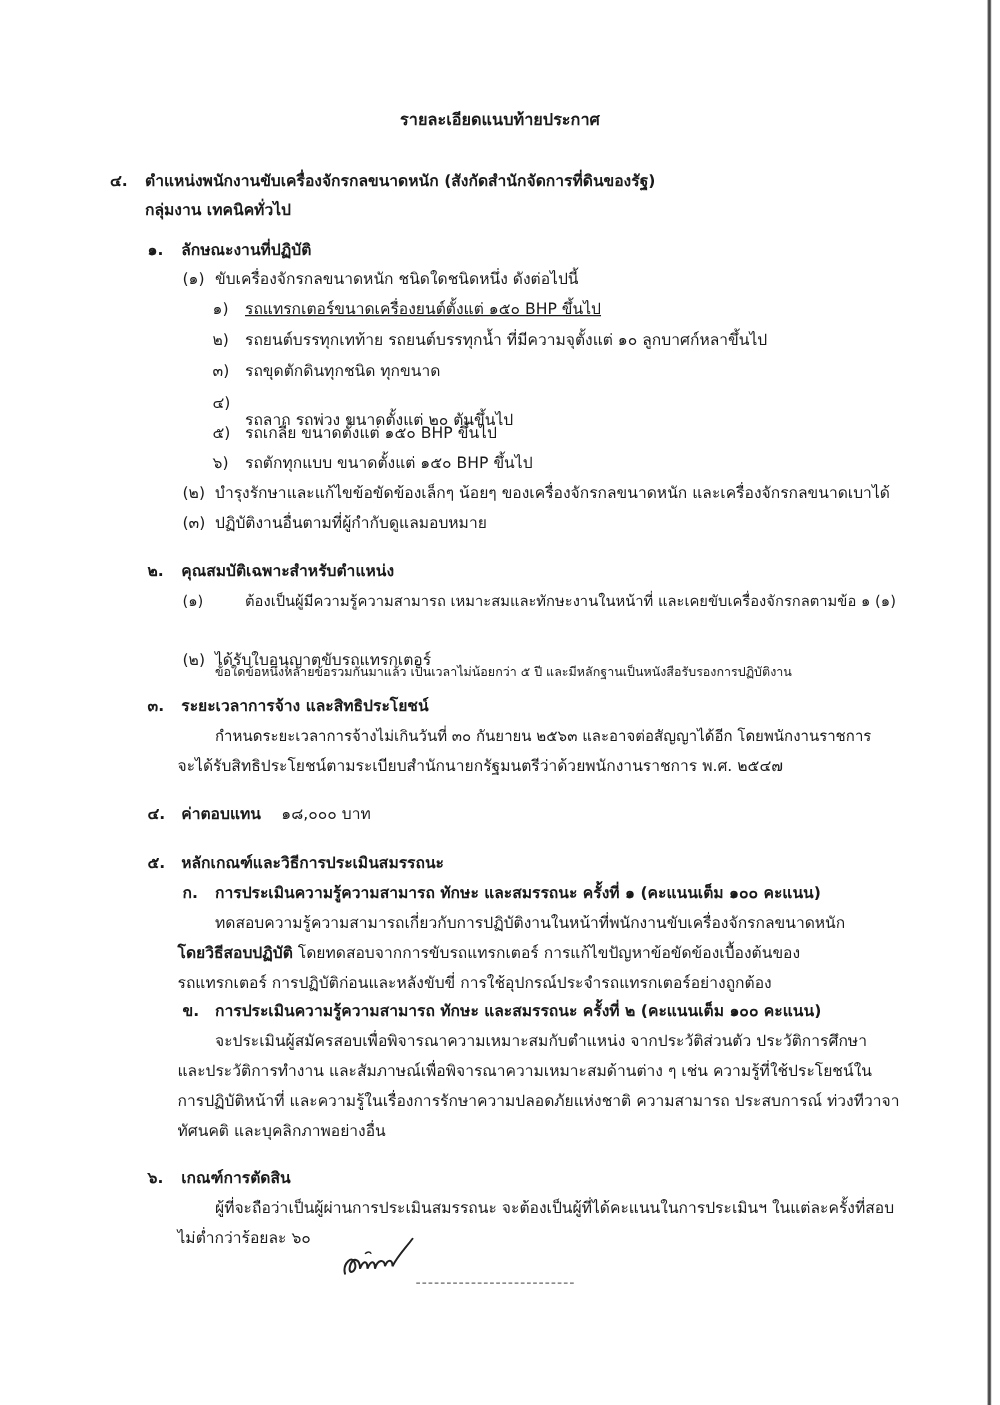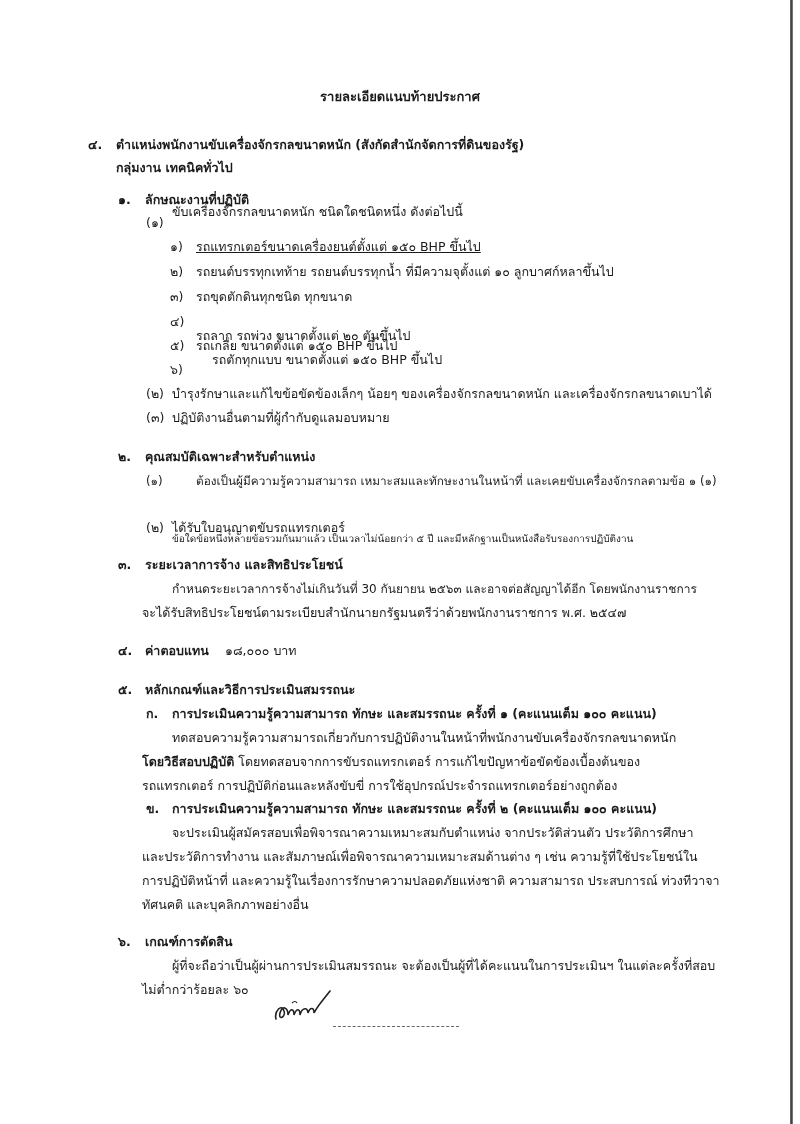--- a/index.html
+++ b/index.html
@@ -33,59 +33,59 @@
   <div class="line title">รายละเอียดแนบท้ายประกาศ</div>
 
   <div class="line b" style="left:88px; top:137px;">๔.</div>
   <div class="line b" style="left:116px; top:137px;">ตำแหน่งพนักงานขับเครื่องจักรกลขนาดหนัก (สังกัดสำนักจัดการที่ดินของรัฐ)</div>
   <div class="line b" style="left:116px; top:160px;">กลุ่มงาน เทคนิคทั่วไป</div>
 
   <div class="line b" style="left:118px; top:192px;">๑.</div>
   <div class="line b" style="left:145px; top:192px;">ลักษณะงานที่ปฏิบัติ</div>
 
   <div class="line" style="left:146px; top:215px;">(๑)</div>
-  <div class="line" style="left:172px; top:204px;">ขับเครื่องจักรกลขนาดหนัก ชนิดใดชนิดหนึ่ง ดังต่อไปนี้</div>
+  <div class="line" style="left:172px; top:215px;">ขับเครื่องจักรกลขนาดหนัก ชนิดใดชนิดหนึ่ง ดังต่อไปนี้</div>
 
   <div class="line" style="left:170px; top:239px;">๑)</div>
   <div class="line" style="left:196px; top:239px;text-decoration:underline;">รถแทรกเตอร์ขนาดเครื่องยนต์ตั้งแต่ ๑๕๐ BHP ขึ้นไป</div>
 
   <div class="line" style="left:170px; top:264px;">๒)</div>
   <div class="line" style="left:196px; top:264px;">รถยนต์บรรทุกเทท้าย รถยนต์บรรทุกน้ำ ที่มีความจุตั้งแต่ ๑๐ ลูกบาศก์หลาขึ้นไป</div>
 
   <div class="line" style="left:170px; top:289px;">๓)</div>
   <div class="line" style="left:196px; top:289px;">รถขุดตักดินทุกชนิด ทุกขนาด</div>
 
   <div class="line" style="left:170px; top:314px;">๔)</div>
   <div class="line" style="left:196px; top:314px;margin-top:14px;">รถลาก รถพ่วง ขนาดตั้งแต่ ๒๐ ตันขึ้นไป</div>
 
   <div class="line" style="left:170px; top:338px;">๕)</div>
   <div class="line" style="left:196px; top:338px;">รถเกลี่ย ขนาดตั้งแต่ ๑๕๐ BHP ขึ้นไป</div>
 
   <div class="line" style="left:170px; top:362px;">๖)</div>
-  <div class="line" style="left:196px; top:352px;margin-left:16px;">รถตักทุกแบบ ขนาดตั้งแต่ ๑๕๐ BHP ขึ้นไป</div>
+  <div class="line" style="left:196px; top:362px;">รถตักทุกแบบ ขนาดตั้งแต่ ๑๕๐ BHP ขึ้นไป</div>
 
   <div class="line" style="left:146px; top:386px;">(๒)</div>
   <div class="line" style="left:172px; top:386px;">บำรุงรักษาและแก้ไขข้อขัดข้องเล็กๆ น้อยๆ ของเครื่องจักรกลขนาดหนัก และเครื่องจักรกลขนาดเบาได้</div>
 
   <div class="line" style="left:146px; top:410px;">(๓)</div>
   <div class="line" style="left:172px; top:410px;">ปฏิบัติงานอื่นตามที่ผู้กำกับดูแลมอบหมาย</div>
 
   <div class="line b" style="left:118px; top:449px;">๒.</div>
   <div class="line b" style="left:145px; top:449px;">คุณสมบัติเฉพาะสำหรับตำแหน่ง</div>
 
   <div class="line" style="left:146px; top:473px; font-size:11.8px;">(๑)</div>
   <div class="line" style="left:172px; top:473px; font-size:11.8px;margin-left:24px;">ต้องเป็นผู้มีความรู้ความสามารถ เหมาะสมและทักษะงานในหน้าที่ และเคยขับเครื่องจักรกลตามข้อ ๑ (๑)</div>
   <div class="line" style="left:172px; top:497px; font-size:10px;margin-top:34px;">ข้อใดข้อหนึ่งหลายข้อรวมกันมาแล้ว เป็นเวลาไม่น้อยกว่า ๕ ปี และมีหลักฐานเป็นหนังสือรับรองการปฏิบัติงาน</div>
 
   <div class="line" style="left:146px; top:520px;">(๒)</div>
   <div class="line" style="left:172px; top:520px;">ได้รับใบอนุญาตขับรถแทรกเตอร์</div>
 
   <div class="line b" style="left:118px; top:557px;">๓.</div>
   <div class="line b" style="left:145px; top:557px;">ระยะเวลาการจ้าง และสิทธิประโยชน์</div>
-  <div class="line" style="left:172px; top:581px; font-size:12px;">กำหนดระยะเวลาการจ้างไม่เกินวันที่ 30 กันยายน ๒๕๖๓ และอาจต่อสัญญาได้อีก โดยพนักงานราชการ</div>
+  <div class="line" style="left:172px; top:581px; font-size:12px;">กำหนดระยะเวลาการจ้างไม่เกินวันที่ ๓๐ กันยายน ๒๕๖๓ และอาจต่อสัญญาได้อีก โดยพนักงานราชการ</div>
   <div class="line" style="left:142px; top:605px;">จะได้รับสิทธิประโยชน์ตามระเบียบสำนักนายกรัฐมนตรีว่าด้วยพนักงานราชการ พ.ศ. ๒๕๔๗</div>
 
   <div class="line b" style="left:118px; top:643px;">๔.</div>
   <div class="line b" style="left:145px; top:643px;">ค่าตอบแทน</div>
   <div class="line" style="left:225px; top:643px;">๑๘,๐๐๐ บาท</div>
 
   <div class="line b" style="left:118px; top:682px;">๕.</div>
   <div class="line b" style="left:145px; top:682px;">หลักเกณฑ์และวิธีการประเมินสมรรถนะ</div>
 
   <div class="line b" style="left:146px; top:706px;">ก.</div>

